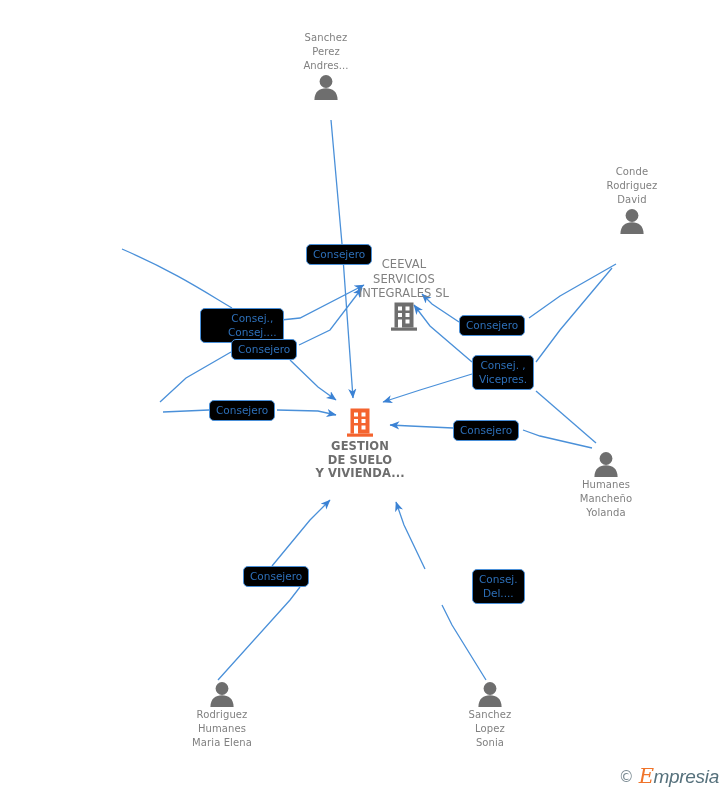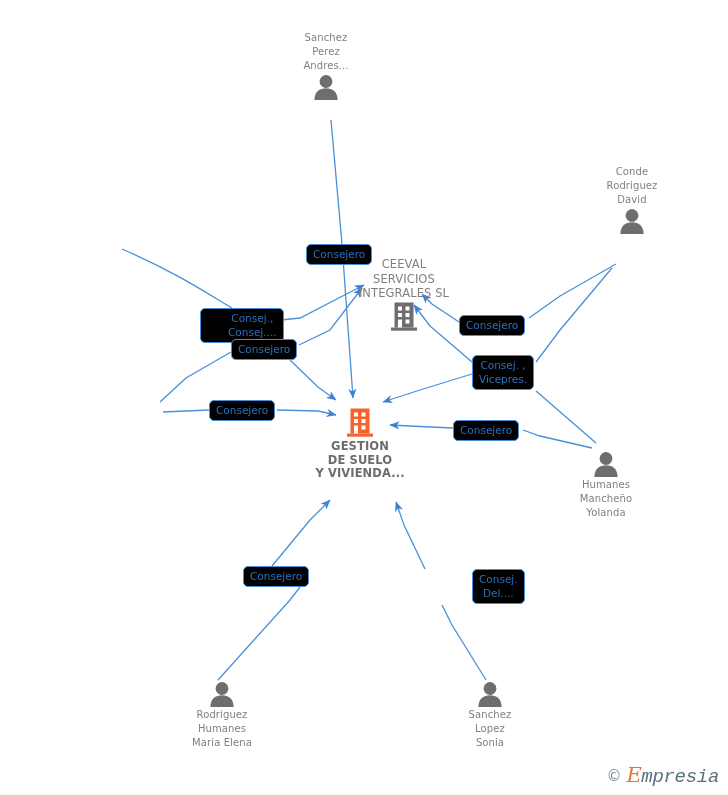--- a/index.html
+++ b/index.html
@@ -243,17 +243,17 @@
   <div class="badge" style="left:453px; top:420px;">Consejero</div>
 
   <div class="badge" style="left:243px; top:566px;">Consejero</div>
 
   <div class="badge" style="left:432px; top:569px;margin-left:40px;">Consej.
 Del....</div>
 
   <div style="position:absolute; right:9px; bottom:8px; display:flex; align-items:center; gap:5px; z-index:8;">
     <span style="font-family:'DejaVu Sans',sans-serif; font-size:15px; color:#7b8b93;">©</span>
     <span style="line-height:1;">
-      <span style="font-family:'DejaVu Serif',serif; font-style:italic; font-size:21px; color:#f0742a; letter-spacing:-0.5px;">E</span><span style="font-family:Liberation Mono, monospace; font-style:italic; font-size:19px; color:#56717c; letter-spacing:-0.3px;">mpresia</span>
+      <span style="font-family:'DejaVu Serif',serif; font-style:italic; font-size:21px; color:#f0742a; letter-spacing:-0.5px;">E</span><span style="font-family:Liberation Sans, sans-serif; font-style:italic; font-size:19px; color:#56717c; letter-spacing:-0.3px;">mpresia</span>
     </span>
   </div>
 
 </div>
 
 </body></html>

